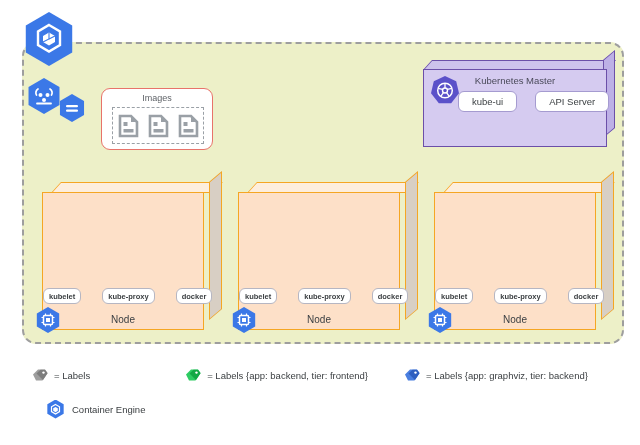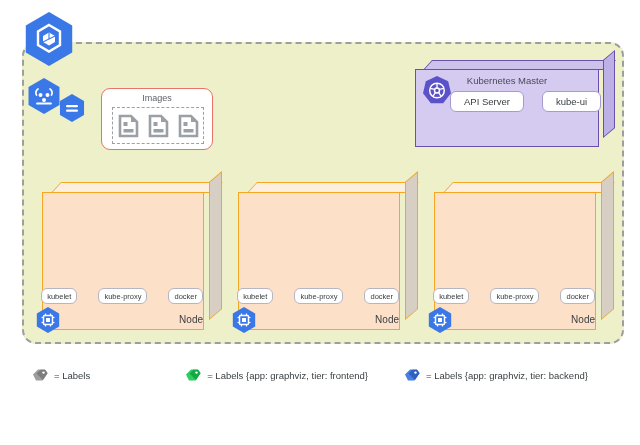--- a/index.html
+++ b/index.html
@@ -88,21 +88,21 @@
   }
   .master-side {
     position: absolute; right: 0; top: 0;
     width: 12px; height: 78px;
     background: #bdb0e6;
     border: 1.4px solid #6b4fa8;
     transform: skewY(-40deg);
     transform-origin: top left;
   }
   .master-front {
-    position: absolute; left: 0; top: 9px;
+    position: absolute; left: 8px; top: 9px;
     width: 184px; height: 78px;
     background: #d5cbf0;
     border: 1.4px solid #6b4fa8;
   }
   .master-title {
     position: absolute; left: 0; right: 0; top: 5px;
     text-align: center; font-size: 9.5px; color: #4a4a5a;
   }
   .k8s-hex {
     position: absolute; left: 7px; top: 6px;
@@ -145,26 +145,26 @@
     transform-origin: top left;
   }
   .node-front {
     position: absolute; left: 0; top: 10px;
     width: 162px; height: 138px;
     background: #fde0c8;
     border: 1.8px solid #f5a623;
   }
   .node-pills {
     position: absolute; left: 0; right: 0; bottom: 25px;
-    display: flex; justify-content: flex-end; gap: 21px;
+    display: flex; justify-content: space-between; gap: 21px; font-weight: bold;
   }
   .node-pill { font-size: 7.5px; padding: 2.5px 5px; }
   .node-label {
     position: absolute; left: 0; right: 0; bottom: 4px;
-    text-align: right; font-size: 10px; color: #3c4043;
+    text-align: center; font-size: 10px; color: #3c4043;
   }
   .compute-hex {
     position: absolute; left: -8px; bottom: -4px;
     width: 26px; height: 26px; z-index: 6;
   }
 
   
   .legend { position: absolute; left: 0; top: 358px; width: 640px; }
   .legend-row {
     display: flex; align-items: center;
@@ -261,22 +261,22 @@
           <circle cx="14" cy="14.5" r="7.3" fill="none" stroke="#ffffff" stroke-width="1.5"></circle>
           <circle cx="14" cy="14.5" r="2.5" fill="none" stroke="#ffffff" stroke-width="1.4"></circle>
           <path d="M14 7.2 L14 12" stroke="#ffffff" stroke-width="1.3"></path>
           <path d="M20.9 12.3 L16.4 13.4" stroke="#ffffff" stroke-width="1.3"></path>
           <path d="M18.3 20.5 L15.6 16.7" stroke="#ffffff" stroke-width="1.3"></path>
           <path d="M9.7 20.5 L12.4 16.7" stroke="#ffffff" stroke-width="1.3"></path>
           <path d="M7.1 12.3 L11.6 13.4" stroke="#ffffff" stroke-width="1.3"></path>
         </svg>
       </div>
       <div class="master-pills">
+        <div class="pill master-pill">kube-ui</div>
         <div class="pill master-pill">API Server</div>
-        <div class="pill master-pill">kube-ui</div>
       </div>
     </div>
   </div>
 
   <div class="node-wrap node-1">
     <div class="node-top"></div>
     <div class="node-side"></div>
     <div class="node-front">
       <div class="node-pills">
         <div class="pill node-pill">kubelet</div>
@@ -358,39 +358,48 @@
       <span class="gap-b"></span>
 
       <div class="legend-item">
         <span class="legend-ico tag-ico">
           <svg viewBox="0 0 17 15">
             <path d="M1 6.5 L6 1.5 L13 1.5 L15.5 5 L10.5 12.5 L4 12.5 Z" fill="#2ecc63"></path>
             <path d="M4.5 5.5 L8.5 1.7 L13 1.7 L15.6 5.2 L11 12" fill="#13a845"></path>
             <circle cx="11.5" cy="4.6" r="1.2" fill="#ffffff"></circle>
           </svg>
         </span>
-        <span class="legend-text">= Labels {app: graphviz, tier: frontend}</span>
+        <span class="legend-text">= Labels {app: backend, tier: frontend}</span>
       </div>
 
       <span class="gap-c"></span>
 
       <div class="legend-item">
         <span class="legend-ico tag-ico">
           <svg viewBox="0 0 17 15">
             <path d="M1 6.5 L6 1.5 L13 1.5 L15.5 5 L10.5 12.5 L4 12.5 Z" fill="#4a7fe0"></path>
             <path d="M4.5 5.5 L8.5 1.7 L13 1.7 L15.6 5.2 L11 12" fill="#2f5fc0"></path>
             <circle cx="11.5" cy="4.6" r="1.2" fill="#ffffff"></circle>
           </svg>
         </span>
         <span class="legend-text">= Labels {app: graphviz, tier: backend}</span>
       </div>
     </div>
 
     <div class="legend-row row2">
 
+      <div class="legend-item">
+        <span class="legend-hex hex">
+          <svg viewBox="0 0 19 19">
+            <path d="M9.5 4.5 L13.5 6.8 L13.5 11.6 L9.5 14 L5.5 11.6 L5.5 6.8 Z" fill="none" stroke="#ffffff" stroke-width="1.2"></path>
+            <path d="M9.5 7 L11.8 8.3 L11.8 10.8 L9.5 12.2 L7.2 10.8 L7.2 8.3 Z" fill="#ffffff"></path>
+          </svg>
+        </span>
+        <span class="legend-text">Container Engine</span>
+      </div>
 
       <span class="gap-d"></span>
 
 
       <span class="gap-e"></span>
 
 
       <span class="gap-f"></span>
 
 

